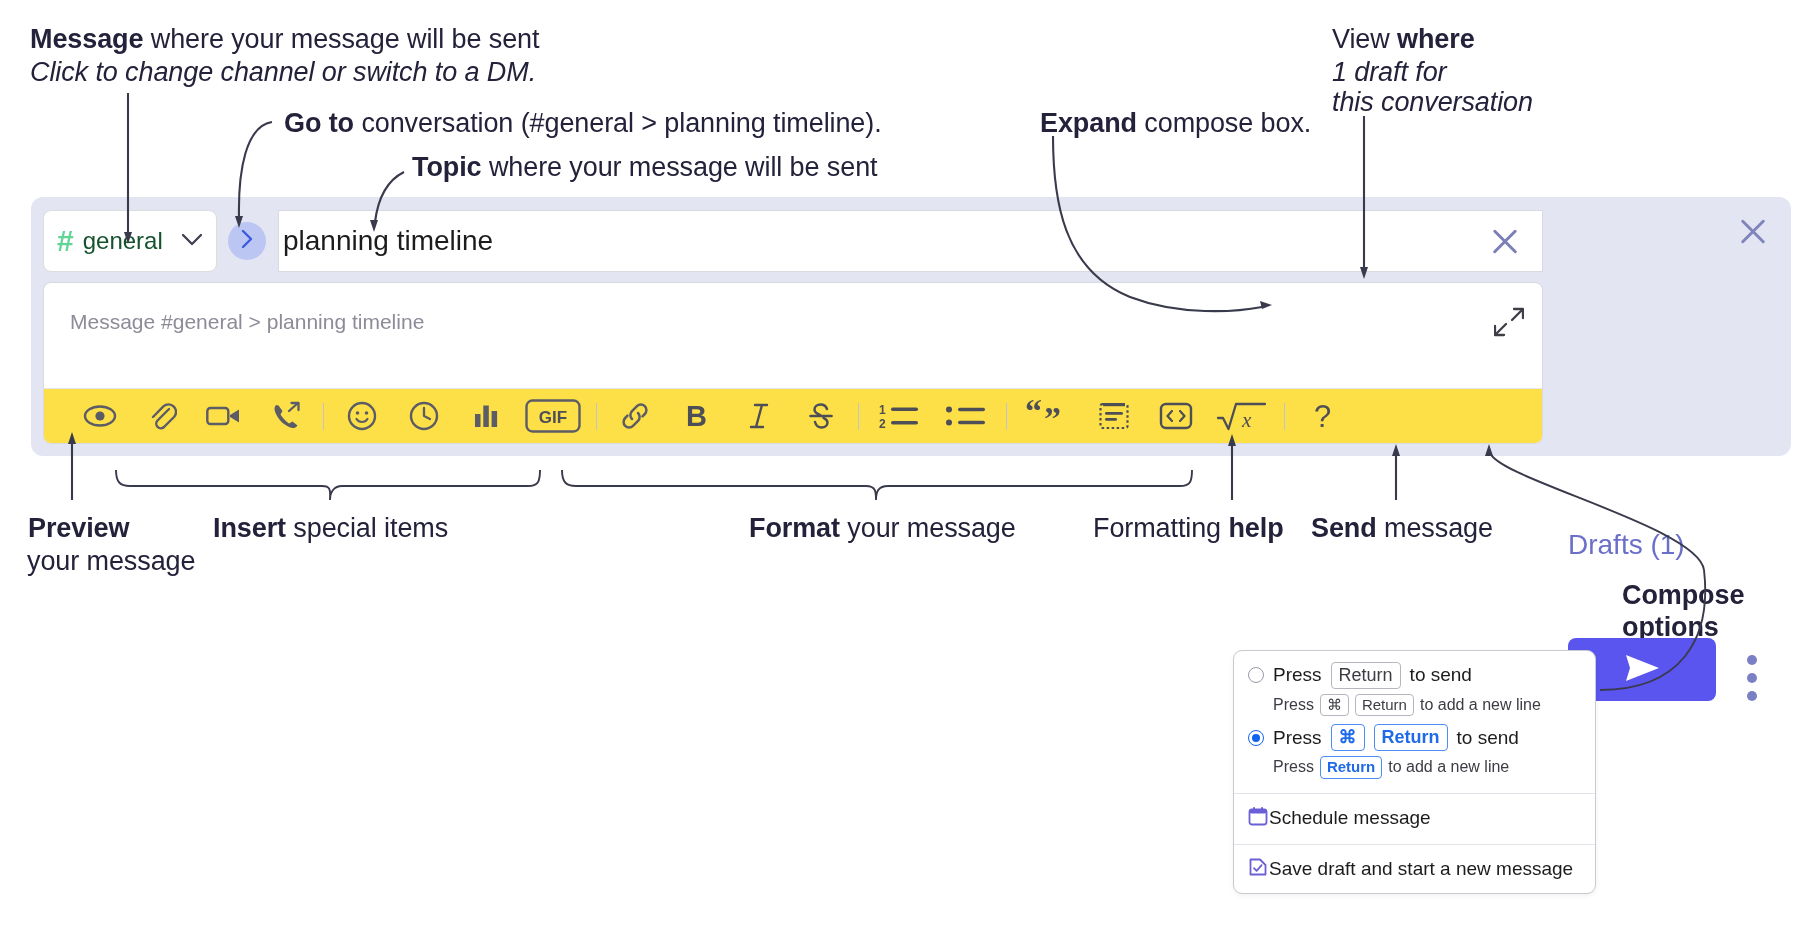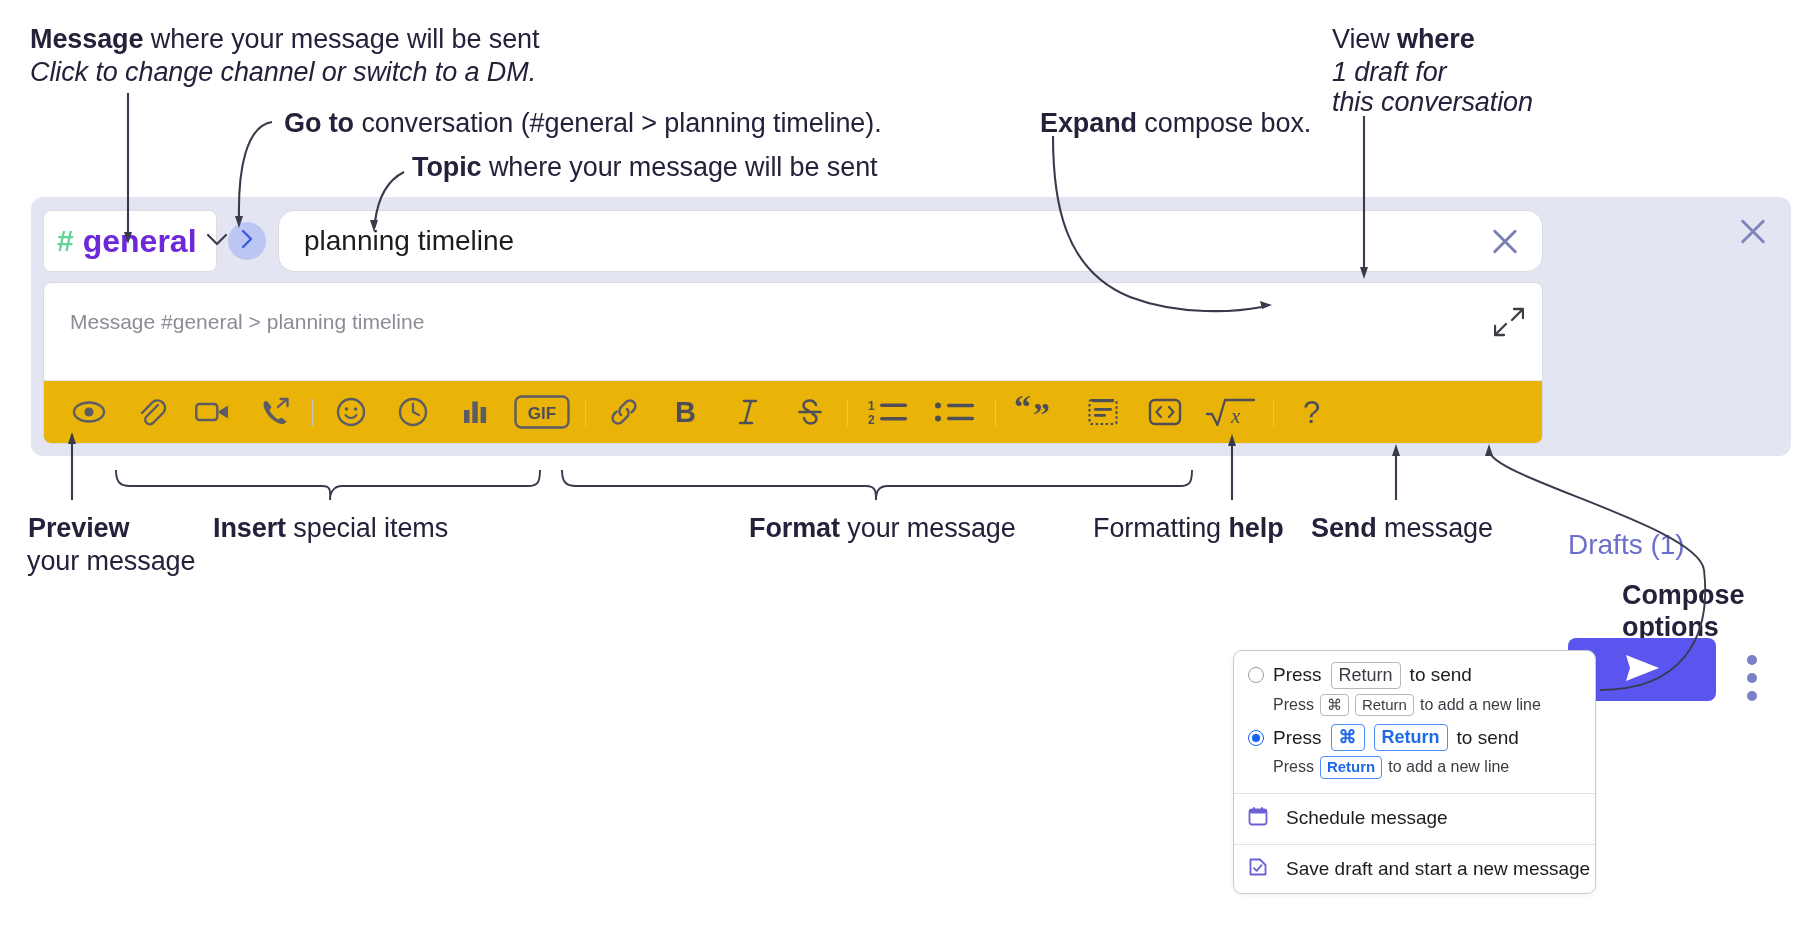--- a/index.html
+++ b/index.html
@@ -40,32 +40,32 @@
     width: 1500px; height: 234px;
   }
   
   #top-row { position:absolute; left:0; top:0; height:62px; width:100%; display:flex; align-items:center; }
   #channel-chip {
     width: 174px; height: 62px;
     background:#fff; border:1px solid #ddd; border-radius:8px;
     display:flex; align-items:center; gap:9px; padding:0 13px;
   }
   #channel-chip .hash { color:#62d497; font-size:30px; font-weight:700; line-height:1; }
-  #channel-chip .cname { font-size:32px; color:#6d28d9;font-weight:bold; }
+  #channel-chip .cname { font-size:24px; color:#14532d; }
   #channel-chip .chev { margin-left:auto; color:#3e3c4e; font-size:19px; }
   #goto-btn {
     width:38px; height:38px; border-radius:50%;
     background:#bcc6f3; margin: 0 12px 0 11px;
     display:flex; align-items:center; justify-content:center;
     color:#3b5bdb; font-size:23px; font-weight:600;
   }
   #topic-field {
     flex:1; height:62px; background:#fff;
-    border:1px solid #d9d9e0; border-radius:16px;
-    display:flex; align-items:center; padding: 0 20px 0 25px;
+    border:1px solid #d9d9e0; border-radius:0;
+    display:flex; align-items:center; padding: 0 20px 0 4px;
   }
   #topic-value { font-size:28px; color:#1d1c1d; }
   #topic-clear { margin-left:auto; width:34px; height:34px; position:relative; }
   #topic-clear::before, #topic-clear::after {
     content:""; position:absolute; left:1px; top:16px; width:32px; height:3.2px;
     background:#7b7fb5; border-radius:2px;
   }
   #topic-clear::before { transform: rotate(45deg); }
   #topic-clear::after { transform: rotate(-45deg); }
 
@@ -75,23 +75,23 @@
     background:#fff; border:1px solid #d9d9e0; border-radius:8px;
     overflow:hidden;
   }
   #msg-placeholder {
     position:absolute; left:26px; top:27px;
     font-size:21px; color:#8c8c98;
   }
   #expand-icon { position:absolute; right:18px; top:24px; width:30px; height:30px; }
 
   #toolbar {
-    position:absolute; left:0; right:0; bottom:0; height:63px;
-    background:#eab308; border-top:1px solid #e5e5ec;
-    display:flex; align-items:center; padding-left:21px;
+    position:absolute; left:0; right:0; bottom:0; height:55px;
+    background:#fde047; border-top:1px solid #e5e5ec;
+    display:flex; align-items:center; padding-left:32px;
   }
   .tb { width:47px; height:47px; display:flex; align-items:center; justify-content:center; color:#5c5c66; }
   .tb svg { display:block; }
   .tb .txt { font-size:29px; font-weight:700; color:#4e4e57; line-height:1; }
   .sep { width:1px; height:27px; background:#c3c3cd; margin:0 14px; }
   .gap { width:15px; }
 
   
   #panel-close { position:absolute; right:22px; top:18px; width:32px; height:32px; }
   #panel-close::before, #panel-close::after {
@@ -129,21 +129,21 @@
   .radio.on { border-color:#1264ee; }
   .radio.on::after { content:""; position:absolute; left:3px; top:3px; width:8px; height:8px; border-radius:50%; background:#1264ee; }
   .key {
     display:inline-block; border:1px solid #b6b6bf; border-radius:4px;
     padding: 1px 7px; font-size:18px; color:#3c3c44; line-height:1.25; background:#fff;
   }
   .key.blue { border-color:#4b8cf5; color:#1f6ae8; font-weight:600; }
   .opt-sub { display:flex; align-items:center; gap:6px; font-size:16px; color:#3c3c44; margin: 5px 0 4px 25px; }
   .opt-sub .key { font-size:15px; padding:1px 6px; }
   .menu-div { height:1px; background:#e2e2e8; margin: 8px 0 7px 0; }
-  .menu-item { display:flex; align-items:center; gap:18px; font-size:19px; color:#1d1c1d; padding: 5px 0 5px 14px; }
+  .menu-item { display:flex; align-items:center; gap:1px; font-size:19px; color:#1d1c1d; padding: 5px 0 5px 14px; }
   .menu-item svg { flex:none; }
 
   
   #overlay { position:absolute; left:0; top:0; width:1814px; height:944px; pointer-events:none; }
 </style>
 </head>
 <body>
 
 <div class="ann" style="left:30px; top:22px;">
   <b>Message</b><span> where your message will be sent</span>

